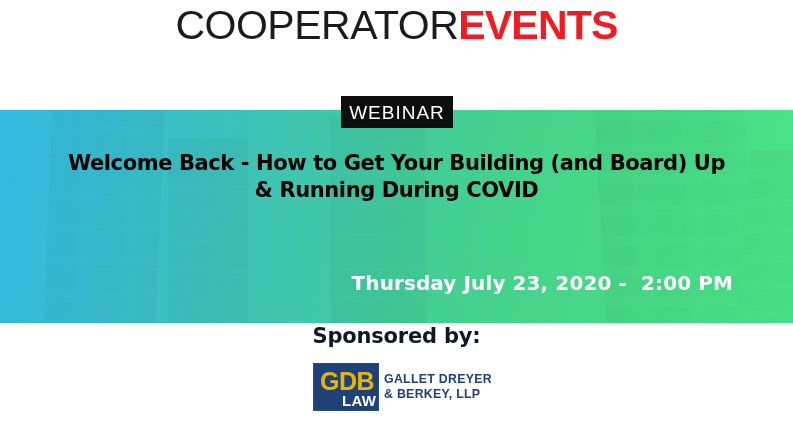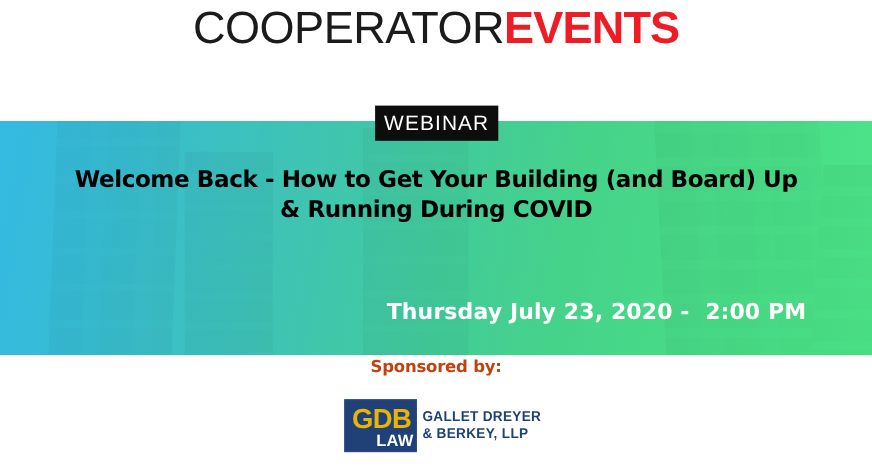--- a/index.html
+++ b/index.html
@@ -261,23 +261,23 @@
     height: 103px;
     background: #ffffff;
     z-index: 3;
   }
   .sponsored-by-label {
     position: absolute;
     left: 0;
     top: 3px;
     width: 793px;
     text-align: center;
-    color: #c2410c;
+    color: #0f172a;
     font-family: "DejaVu Sans", sans-serif;
-    font-size: 15px;
+    font-size: 21px;
     font-weight: 700;
     letter-spacing: -0.2px;
     line-height: 1;
   }
 
   
   .sponsor-logo {
     position: absolute;
     left: 313px;
     top: 40px;

